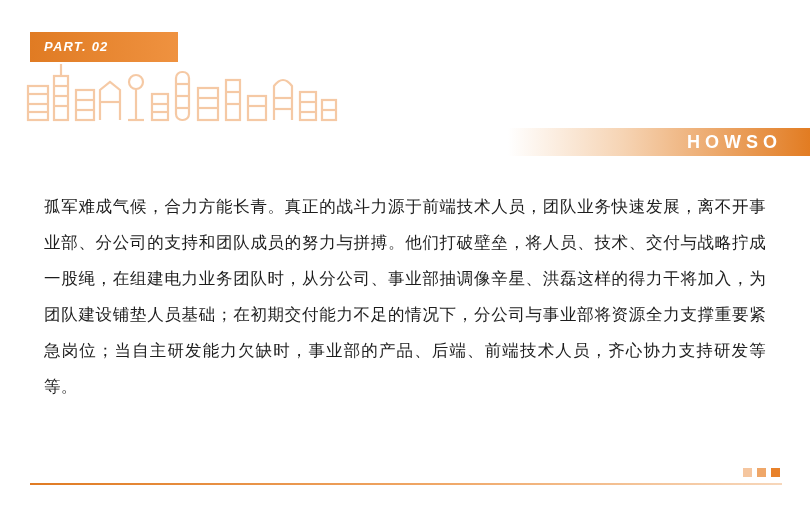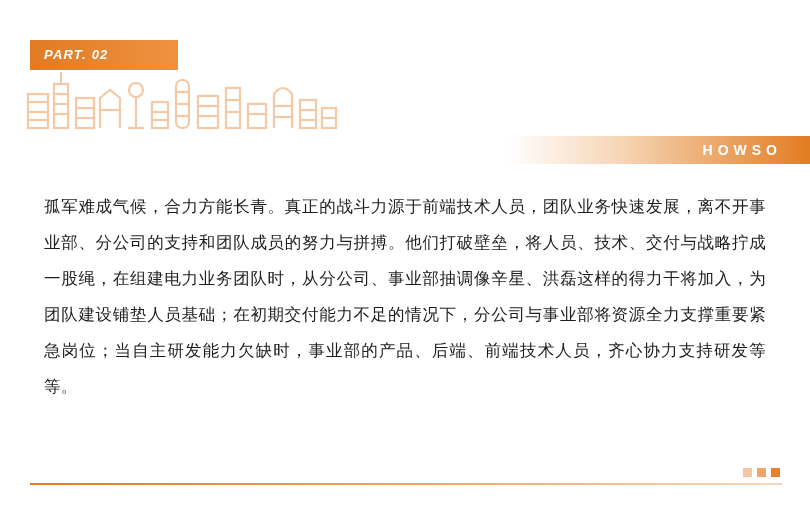--- a/index.html
+++ b/index.html
@@ -18,21 +18,21 @@
     position: relative;
     width: 810px;
     height: 511px;
     background: #ffffff;
   }
 
   
   .header {
     position: absolute;
     left: 0;
-    top: 8px;
+    top: 0;
     width: 810px;
     height: 168px;
   }
   .part-badge {
     position: absolute;
     left: 30px;
     top: 32px;
     width: 148px;
     height: 30px;
     background: #e8812a;
@@ -82,21 +82,21 @@
     width: 302px;
     height: 28px;
     background: linear-gradient(90deg, #ffffff 0%, #f6d4b4 38%, #e27c22 100%);
   }
   .howso-bar span {
     display: block;
     text-align: right;
     padding-right: 28px;
     line-height: 28px;
     color: #ffffff;
-    font-size: 14px;
+    font-size: 18px;
     font-weight: bold;
     letter-spacing: 5px;
   }
 
   
   .content {
     position: absolute;
     left: 44px;
     top: 188px;
     width: 722px;

